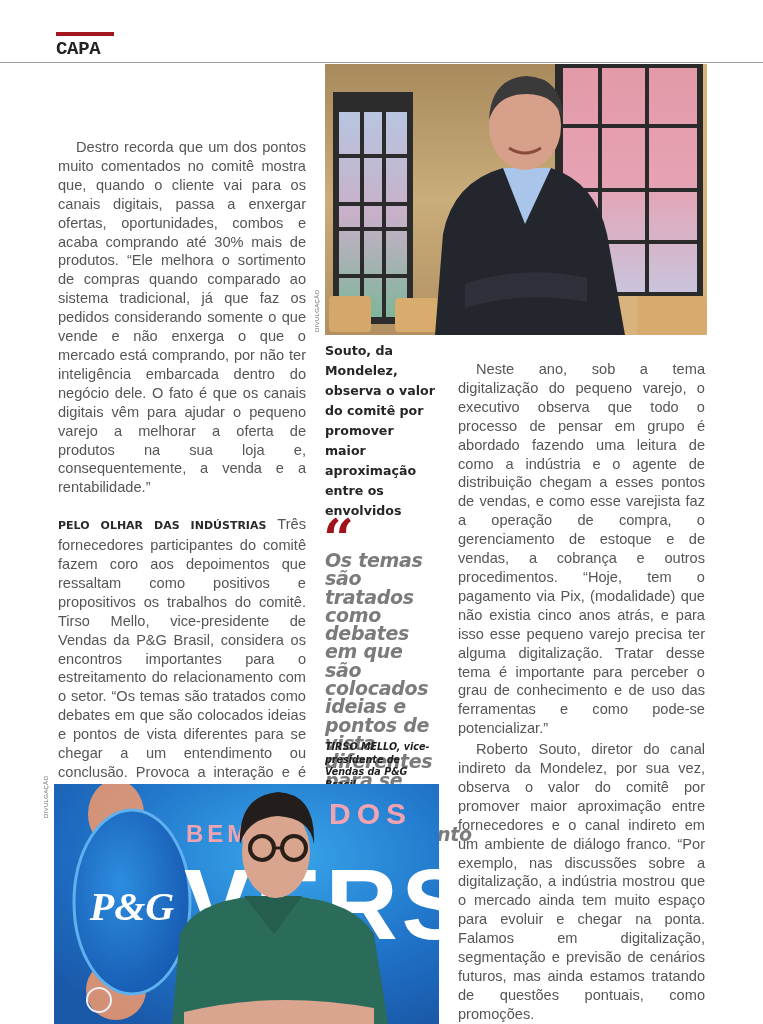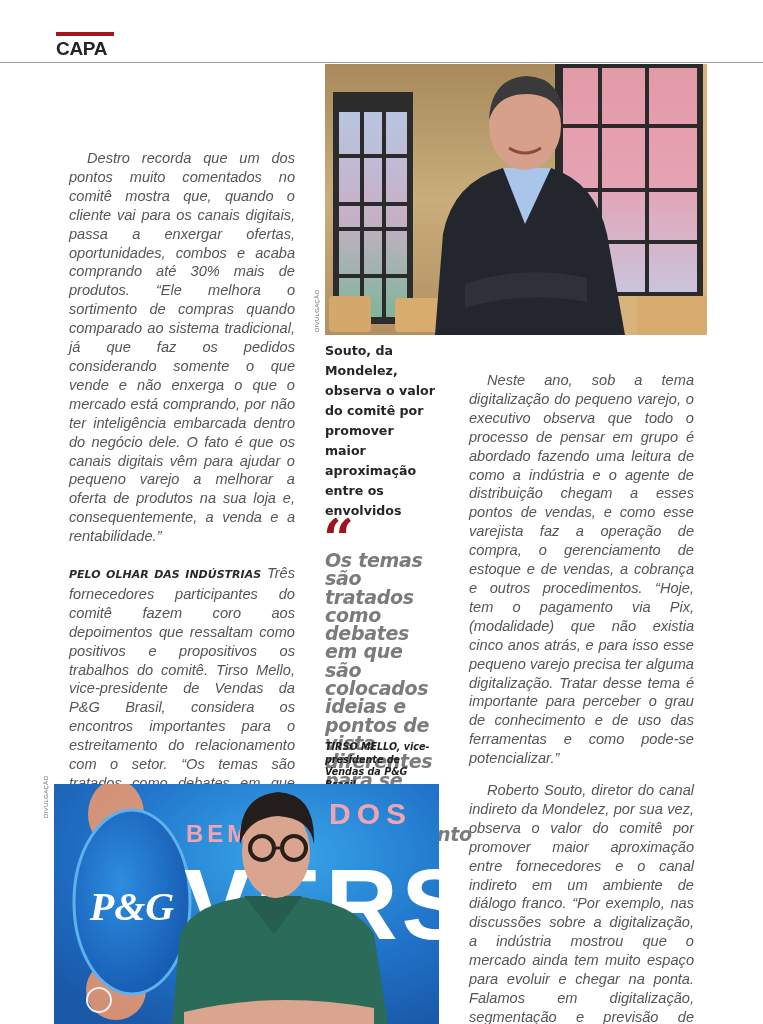--- a/index.html
+++ b/index.html
@@ -1,22 +1,22 @@
 <!DOCTYPE html>
 <html><head>
 <meta charset="utf-8">
 <style>
   html, body { margin:0; padding:0; background:#ffffff; }
   body { width:763px; height:1024px; position:relative; overflow:hidden; font-family:"Liberation Sans", sans-serif; color:#4a4a4a; }
   .section-bar { position:absolute; left:56px; top:32px; width:58px; height:4px; background:#a3161d; }
-  .section-title { position:absolute; left:56px; top:38px; font-family:Liberation Sans, sans-serif; font-weight:bold; font-size:19px; color:#232323; letter-spacing:-0.3px; }
+  .section-title { position:absolute; left:56px; top:38px; font-family:Liberation Mono, monospace; font-weight:bold; font-size:19px; color:#232323; letter-spacing:-0.3px; }
   .header-rule { position:absolute; left:0; top:62px; width:763px; height:1px; background:#9a9a9a; }
 
   .col { position:absolute; font-family:"Liberation Sans", sans-serif; font-size:14.6px; line-height:18.9px; color:#555; text-align:justify; }
-  .col p { margin:13px; text-indent:18px;font-style:italic; }
+  .col p { margin:2px; text-indent:18px; }
   .col p.noindent { text-indent:0; }
   .col .subhead { font-family:"DejaVu Sans", sans-serif; font-weight:bold; color:#2a2a2a; font-size:11px; }
 
   #col-left { left:56px; top:136px; width:252px; }
   #col-left p + p { margin-top:18px; }
   #col-right { left:456px; top:358px; width:251px; }
 
   .photo { position:absolute; overflow:hidden; }
   #photo-souto { left:325px; top:64px; width:382px; height:271px;
     background:

